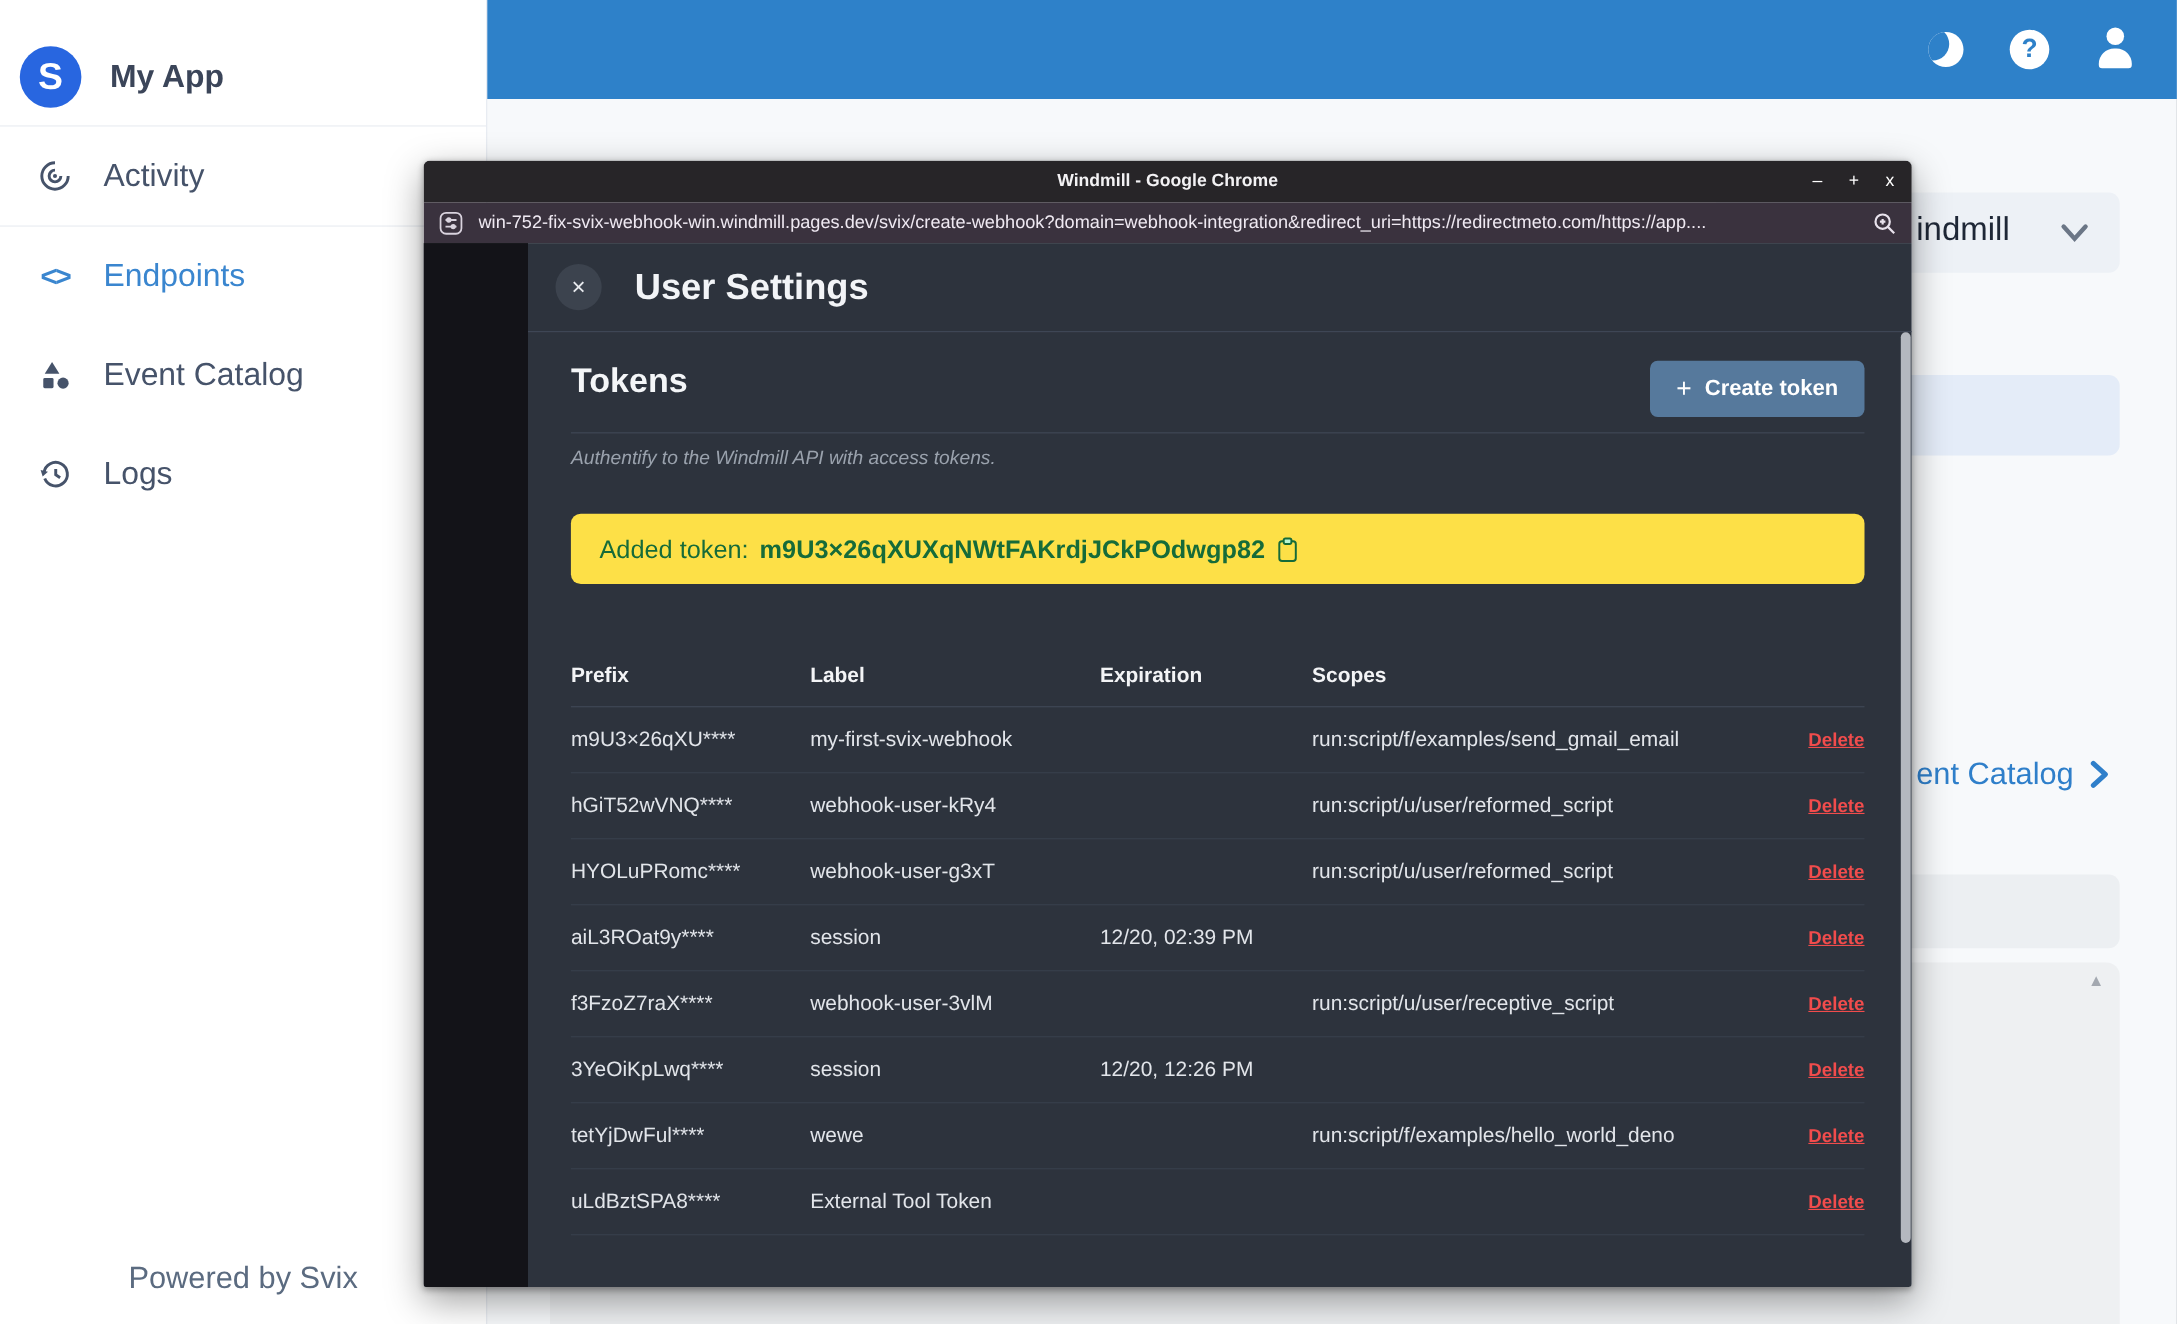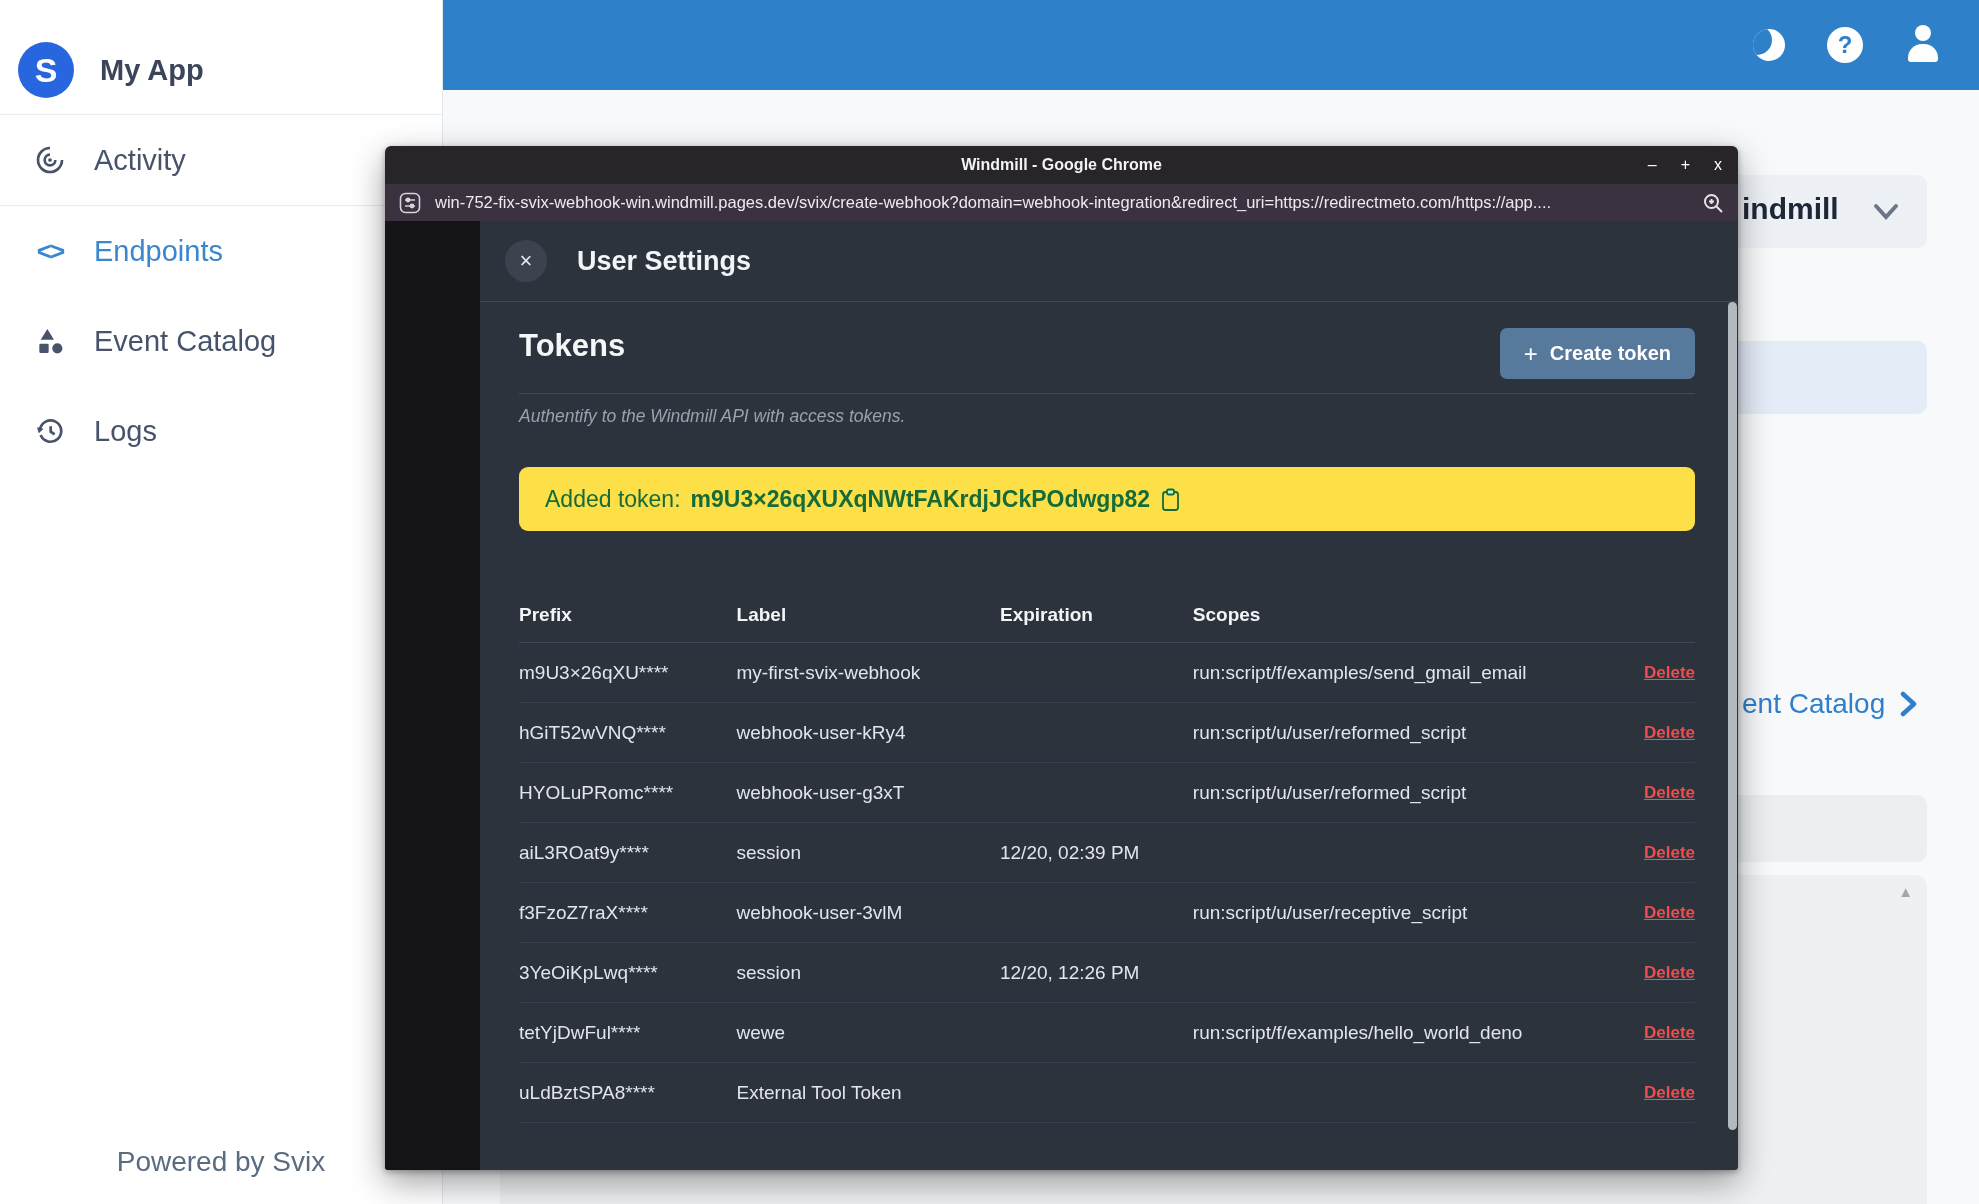--- a/index.html
+++ b/index.html
@@ -22,21 +22,21 @@
   .moon { width:32px; height:32px; border-radius:50%; background:#ffffff; position:relative; overflow:hidden; }
   .moon::after { content:''; position:absolute; left:-11px; top:-4px; width:30px; height:30px; border-radius:50%; background:#2e81c9; }
   .help-circle { width:36px; height:36px; border-radius:50%; background:#ffffff; color:#2e81c9; font-weight:bold; font-size:24px; display:flex; align-items:center; justify-content:center; }
   .person { width:36px; height:40px; position:relative; }
   .person::before { content:''; position:absolute; left:10px; top:0; width:16px; height:16px; border-radius:50%; background:#ffffff; }
   .person::after { content:''; position:absolute; left:3px; top:19px; width:30px; height:18px; border-radius:14px 14px 3px 3px; background:#ffffff; }
 
   
   .bg-box { position:absolute; border-radius:10px; z-index:1; }
   .ws-box { left:1560px; top:175px; width:367px; height:73px; background:#edf1f6; }
-  .ws-text { position:absolute; left:182px; top:17px; font-size:30px; font-weight:bold; color:#1e2736; }
+  .ws-text { position:absolute; left:182px; top:17px; font-size:30px; font-weight:normal; color:#1e2736; }
   .ws-chev { position:absolute; left:310px; top:26px; }
   .blue-box { left:1560px; top:341px; width:367px; height:73px; background:#e4ecf8; }
   .catalog-link { position:absolute; left:1742px; top:688px; z-index:1; display:flex; align-items:center; gap:14px; font-size:28px; color:#2f7fca; cursor:pointer; }
   .gray-box { left:1560px; top:795px; width:367px; height:67px; background:#eceff2; }
   .big-panel { position:absolute; left:500px; top:875px; width:1427px; height:340px; background:#eef0f2; border-radius:12px; z-index:1; }
   .panel-arrow { position:absolute; right:14px; top:8px; font-size:15px; color:#a3a8b0; }
 
   
   .chrome { position:absolute; left:385px; top:112px; width:1353px; height:1024px; z-index:2; border-radius:6px 6px 3px 3px; overflow:hidden; box-shadow:0 12px 34px rgba(0,0,0,.38), 0 2px 6px rgba(0,0,0,.3);margin-top:34px; }
   .titlebar { height:38px; background:#272528; display:flex; align-items:center; position:relative; }
@@ -44,21 +44,21 @@
   .win-controls { position:absolute; right:16px; top:0; height:38px; display:flex; align-items:center; gap:24px; color:#ffffff; font-size:16px; }
   .win-controls span { cursor:pointer; }
   .urlbar { height:37px; background:#3a323e; display:flex; align-items:center; padding:0 14px; gap:14px; }
   .url-text { flex:1; color:#efe9f2; font-size:16.5px; white-space:nowrap; overflow:hidden; }
   .content { position:relative; height:949px; background:#2d333d; display:flex; }
   .page-strip { width:95px; background:#131318; flex:none; }
   .modal { flex:1; position:relative; }
 
   .modal-header { height:81px; display:flex; align-items:center; gap:30px; padding-left:25px; border-bottom:1px solid #414958; }
   .close-btn { width:42px; height:42px; border-radius:50%; background:#3c434e; color:#e8eaee; font-size:22px; display:flex; align-items:center; justify-content:center; cursor:pointer; }
-  .modal-title { font-size:27px; font-weight:bold; color:#f2f4f7; }
+  .modal-title { font-size:33px; font-weight:bold; color:#f2f4f7; }
 
   .modal-body { padding:26px 43px 0 39px; }
   .tokens-row { display:flex; align-items:flex-start; justify-content:space-between; }
   .tokens-h { font-size:31px; font-weight:bold; color:#f4f6f8; }
   .create-btn { background:#56799c; color:#ffffff; border:none; border-radius:7px; font-family:inherit; font-size:20px; font-weight:bold; padding:14px 24px; display:flex; align-items:center; gap:12px; cursor:pointer; }
   .create-btn .plus { font-weight:normal; font-size:24px; line-height:18px; }
   .h-div { border:none; border-top:1px solid #414958; margin-top:14px; }
   .subtitle { margin-top:12px; font-style:italic; font-size:17.5px; color:#9aa2ad; }
 
   .alert { margin-top:40px; background:#fde047; border-radius:9px; padding:19px 26px 18px 26px; color:#166b39; }

